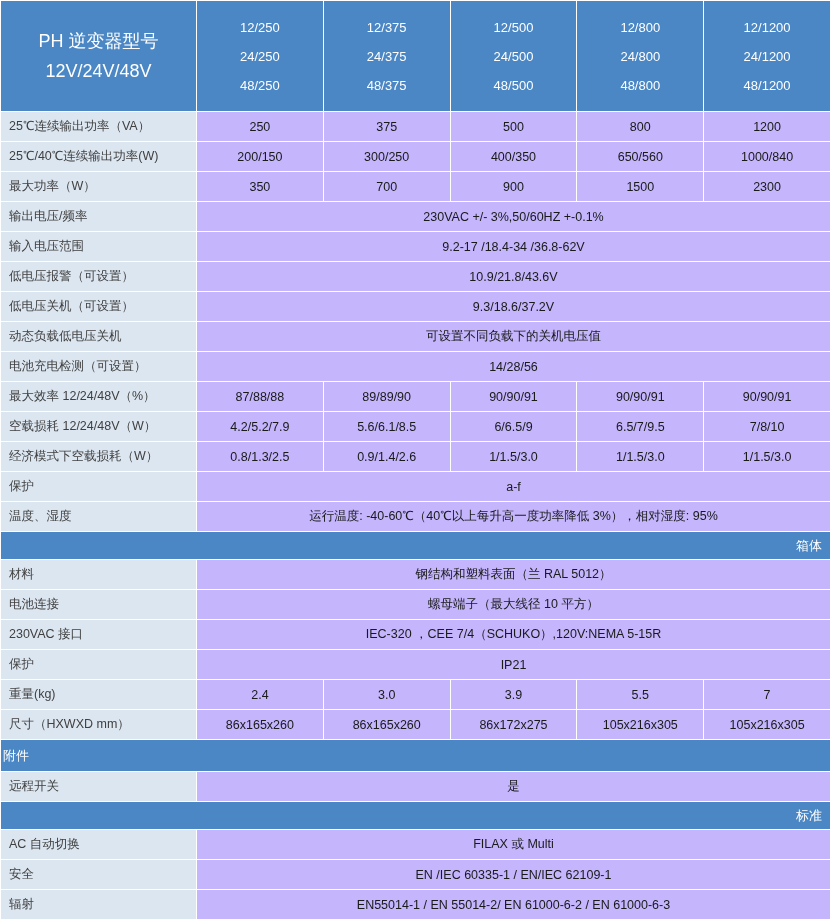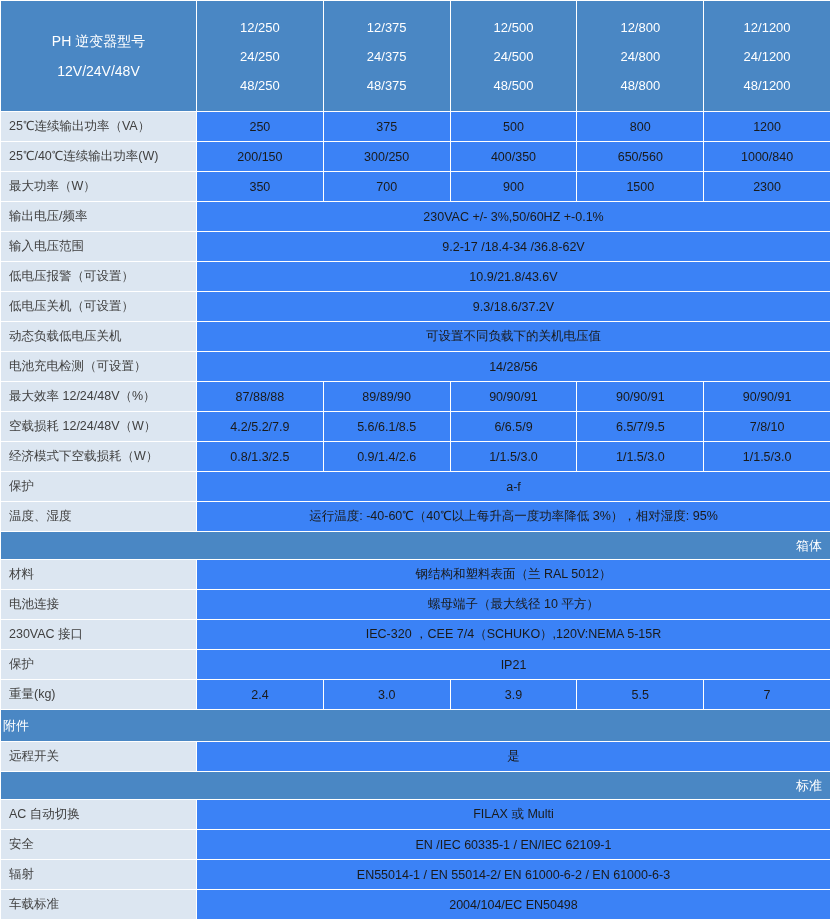--- a/index.html
+++ b/index.html
@@ -37,38 +37,38 @@
     font-size: 13px;
     line-height: 29px;
     height: 110px;
     padding: 0 6px;
   }
   .hdr-cell .l1, .hdr-cell .l2, .hdr-cell .l3 { display: block; }
   .hdr-label {
     background: #4a87c4;
     color: #ffffff;
     text-align: center;
-    font-size: 14px;
+    font-size: 18px;
     height: 110px;
     padding: 0 22px;
   }
   .hdr-label .t1 { display: block; line-height: 30px; }
   .hdr-label .t2 { display: block; line-height: 30px; }
 
   
   .rowlabel {
     background: #dce6f1;
     padding: 0 8px;
     height: 29px;
     font-size: 12.5px;
     text-align: left;
     color: #404040;
   }
   .val {
-    background: #3b82f6;
+    background: #c4b5fd;
     text-align: center;
     height: 29px;
     font-size: 12.5px;
     color: #1a1a1a;
   }
   .val.wide { text-align: center; }
 
   
   .section {
     background: #4a87c4;
@@ -229,20 +229,28 @@
       <td class="val wide" colspan="5">IP21</td>
     </tr>
     <tr>
       <td class="rowlabel">重量(kg)</td>
       <td class="val">2.4</td>
       <td class="val">3.0</td>
       <td class="val">3.9</td>
       <td class="val">5.5</td>
       <td class="val">7</td>
     </tr>
+    <tr>
+      <td class="rowlabel">尺寸（HXWXD mm）</td>
+      <td class="val">86x165x260</td>
+      <td class="val">86x165x260</td>
+      <td class="val">86x172x275</td>
+      <td class="val">105x216x305</td>
+      <td class="val">105x216x305</td>
+    </tr>
 
     <tr>
       <td class="section center" colspan="6">附件</td>
     </tr>
     <tr>
       <td class="rowlabel">远程开关</td>
       <td class="val wide" colspan="5">是</td>
     </tr>
     <tr>
       <td class="section" colspan="6">标准</td>

